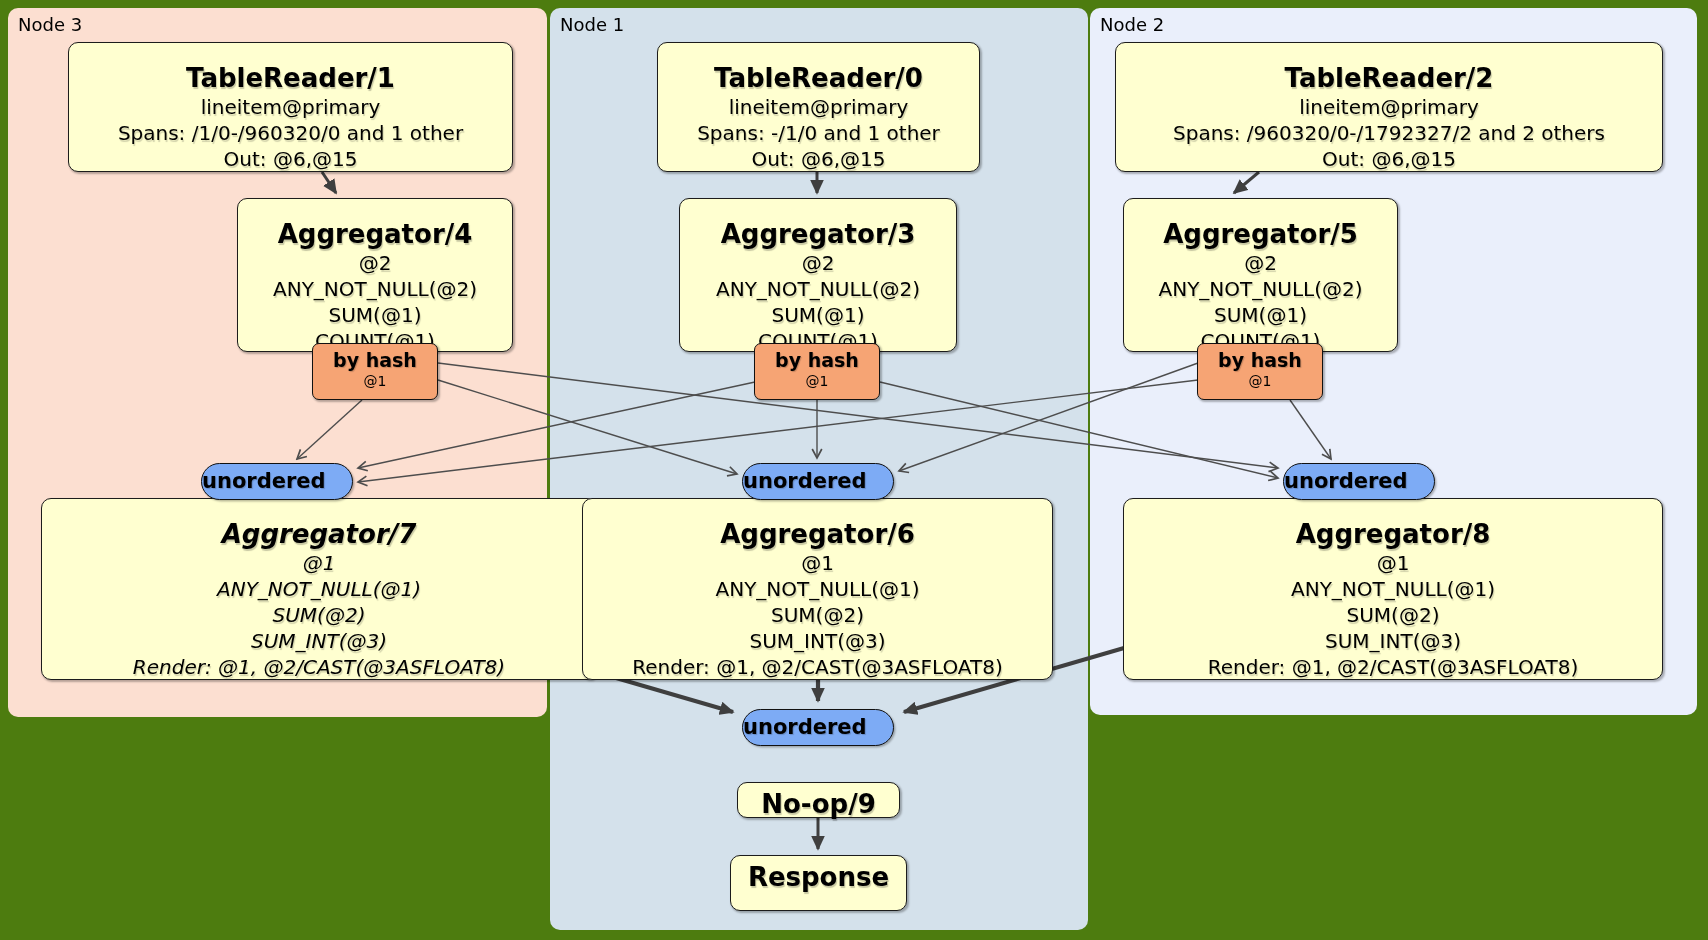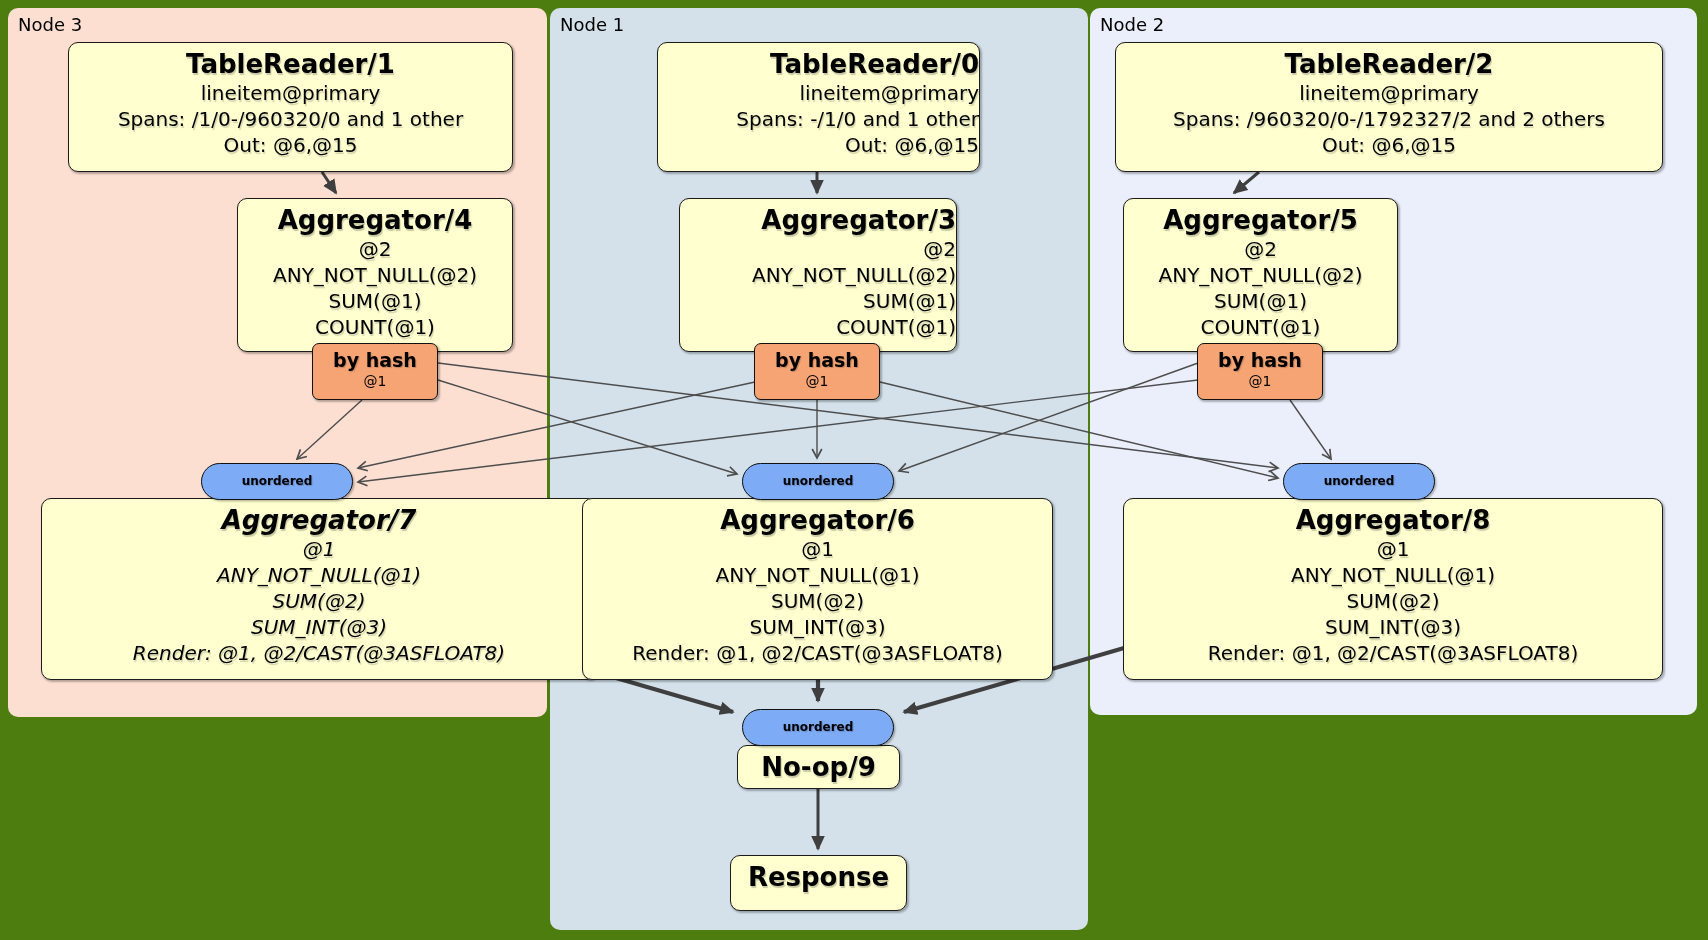--- a/index.html
+++ b/index.html
@@ -8,49 +8,49 @@
   .group{position:absolute;border-radius:10px;z-index:0;}
   #group-node3{left:8px;top:8px;width:539px;height:709px;background:#fcdfd1;}
   #group-node1{left:550px;top:8px;width:538px;height:922px;background:#d4e1eb;}
   #group-node2{left:1090px;top:8px;width:607px;height:707px;background:#eaeffb;}
   .glabel{position:absolute;left:10px;top:6px;font-size:18px;line-height:22px;}
   svg#edges{position:absolute;left:0;top:0;z-index:1;pointer-events:none;}
   .et{stroke:#4d4d4d;stroke-width:1.4px;}
   .ek{stroke:#3f3f3f;stroke-width:4.2px;}
   .em{stroke:#3f3f3f;stroke-width:3px;}
   .pbox{position:absolute;background:#ffffd0;border:1.6px solid #1c1c1c;border-radius:10px;
-        text-align:center;box-sizing:border-box;padding-top:6px;z-index:2;
+        text-align:center;box-sizing:border-box;padding-top:20px;z-index:2;
         box-shadow:1.5px 1.5px 2px rgba(0,0,0,0.28);}
   .ptitle{font-weight:bold;font-size:26px;line-height:31px;white-space:nowrap;
           text-shadow:1px 1.5px 1px rgba(0,0,0,0.22);}
   .pline{font-size:20px;line-height:26px;white-space:nowrap;
          text-shadow:1px 1.5px 1px rgba(0,0,0,0.18);}
   #tr1{left:68px;top:42px;width:445px;height:130px;}
-  #tr0{left:657px;top:42px;width:323px;height:130px;text-align:right;}
+  #tr0{left:657px;top:42px;width:323px;height:130px;}
   #tr2{left:1115px;top:42px;width:548px;height:130px;}
   #agg4{left:237px;top:198px;width:276px;height:154px;}
-  #agg3{left:679px;top:198px;width:278px;height:154px;text-align:right;}
+  #agg3{left:679px;top:198px;width:278px;height:154px;}
   #agg5{left:1123px;top:198px;width:275px;height:154px;}
   #agg7{left:41px;top:498px;width:556px;height:182px;font-style:italic;}
   #agg6{left:582px;top:498px;width:471px;height:182px;}
   #agg8{left:1123px;top:498px;width:540px;height:182px;}
-  #noop{left:737px;top:745px;width:163px;height:44px;padding-top:0;}
+  #noop{left:737px;top:782px;width:163px;height:36px;padding-top:0;}
   #response{left:730px;top:855px;width:177px;height:56px;padding-top:0;}
   #noop .ptitle,#response .ptitle{line-height:42px;}
   .hash{position:absolute;width:126px;height:57px;background:#f6a474;border:1.6px solid #111;
         border-radius:7px;text-align:center;z-index:3;box-sizing:border-box;
         box-shadow:1.5px 1.5px 2px rgba(0,0,0,0.28);}
   .hash .hl{font-size:19px;font-weight:bold;line-height:25px;margin-top:4px;
             text-shadow:1px 1px 1px rgba(0,0,0,0.2);}
   .hash .hk{font-size:14px;line-height:17px;}
   #hash3{left:312px;top:343px;}
   #hash1{left:754px;top:343px;}
   #hash2{left:1197px;top:343px;}
   .sync{position:absolute;width:152px;height:37px;background:#7dabf5;border:1.6px solid #111;
-        border-radius:19px;text-align:center;font-weight:bold;font-size:12px;line-height:34px;
+        border-radius:19px;text-align:left;font-weight:bold;font-size:21px;line-height:34px;
         z-index:3;box-sizing:border-box;box-shadow:1.5px 1.5px 2px rgba(0,0,0,0.28);
         text-shadow:1px 1px 1px rgba(0,0,0,0.2);}
   #sync3{left:201px;top:463px;}
   #sync1{left:742px;top:463px;}
   #sync2{left:1283px;top:463px;}
   #syncF{left:742px;top:709px;}
 </style>
 </head>
 <body>
 

